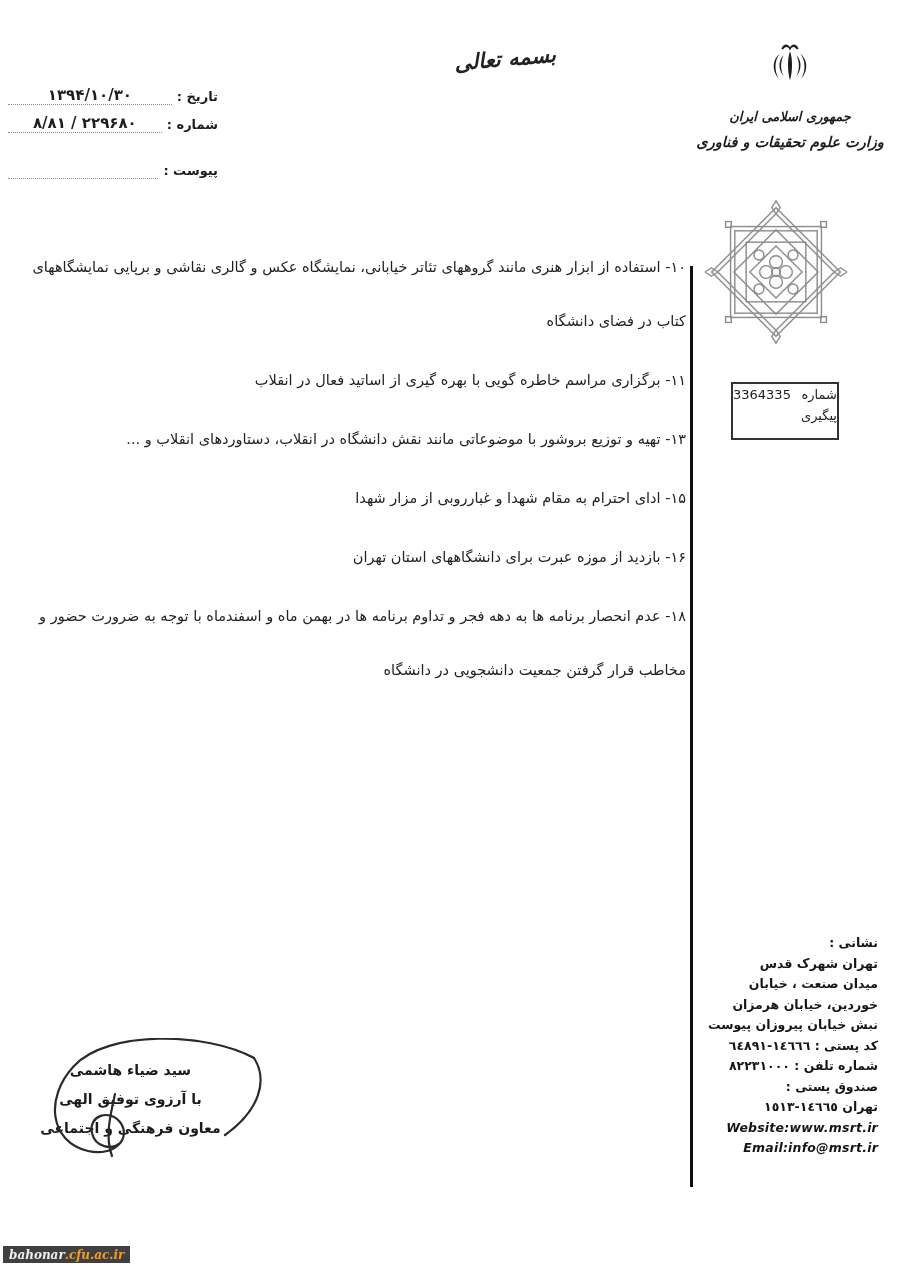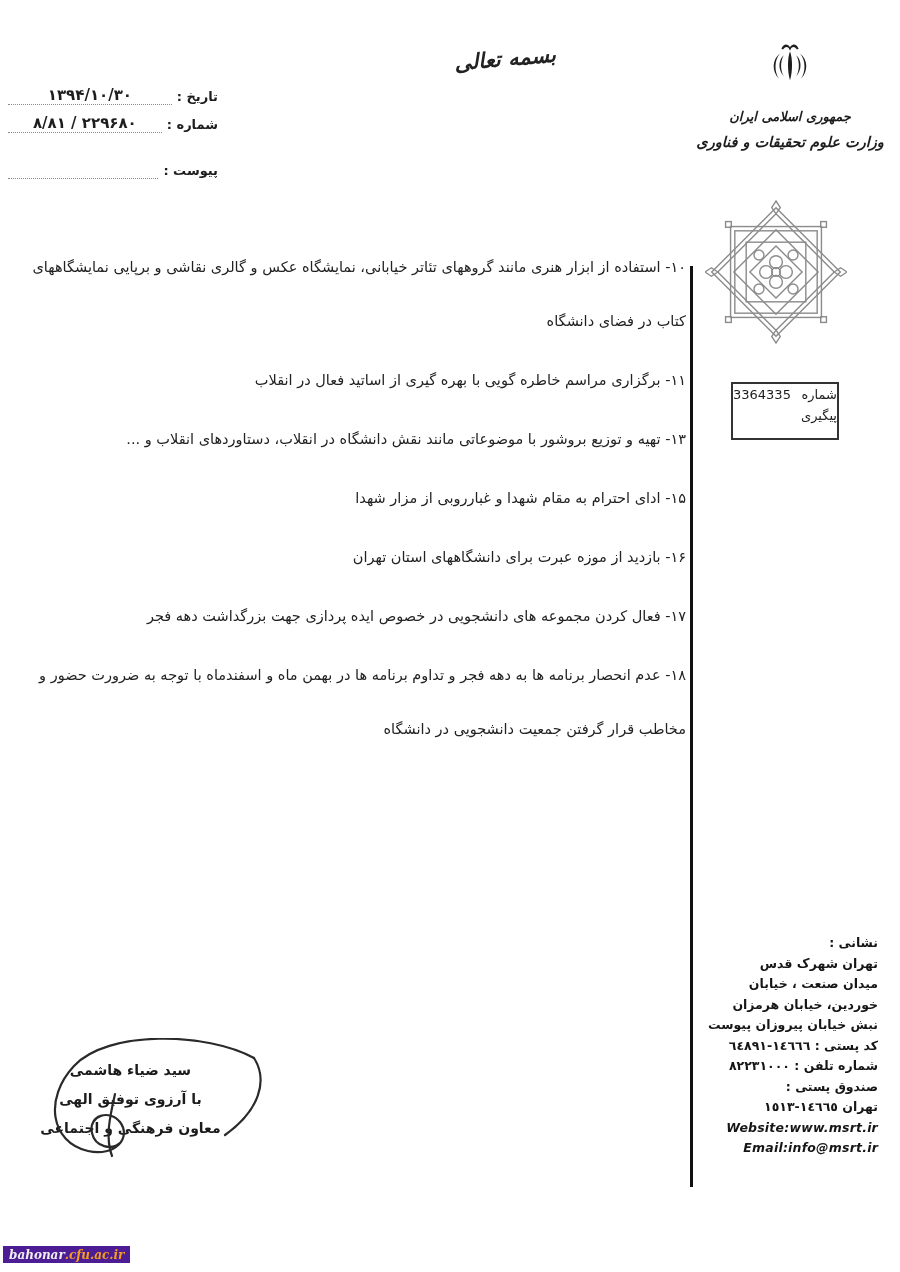--- a/index.html
+++ b/index.html
@@ -36,21 +36,21 @@
   
   .address{position:absolute;left:698px;top:933px;width:180px;direction:rtl;text-align:right;
            font-size:12.5px;font-weight:bold;line-height:20.5px;color:#161616;}
   .address .latin{font-style:italic;letter-spacing:.2px;}
   .num{unicode-bidi:isolate;margin-left:23px;}
   
   .signature{position:absolute;left:28px;top:1056px;width:205px;text-align:center;direction:rtl;
              font-size:14px;font-weight:bold;line-height:29px;color:#1b1b1b;}
   .scrawl{position:absolute;left:22px;top:1038px;width:250px;height:130px;pointer-events:none;}
   
-  .watermark{position:absolute;left:3px;top:1246px;height:17px;padding:0 6px;background:#4c1d95;
+  .watermark{position:absolute;left:3px;top:1246px;height:17px;padding:0 6px;background:#404040;
              display:flex;align-items:center;font-family:"DejaVu Serif",serif;font-weight:bold;
              font-style:italic;font-size:12px;}
   .wm-site{color:#efefef;}
   .wm-domain{color:#f59e1d;}
 </style>
 </head>
 <body>
 
 <div class="page">
 
@@ -133,23 +133,20 @@
     <div class="item">
       <div class="bline">۱۳- تهیه و توزیع بروشور با موضوعاتی مانند نقش دانشگاه در انقلاب، دستاوردهای انقلاب و ...</div>
     </div>
     <div class="item">
       <div class="bline">۱۵- ادای احترام به مقام شهدا و غبارروبی از مزار شهدا</div>
     </div>
     <div class="item">
       <div class="bline">۱۶- بازدید از موزه عبرت برای دانشگاههای استان تهران</div>
     </div>
     <div class="item">
-      <div class="bline">۱۷- فعال کردن مجموعه های دانشجویی در خصوص ایده پردازی جهت بزرگداشت دهه فجر</div>
-    </div>
-    <div class="item">
       <div class="bline">۱۸- عدم انحصار برنامه ها به دهه فجر و تداوم برنامه ها در بهمن ماه و اسفندماه با توجه به ضرورت حضور و</div>
       <div class="bline">مخاطب قرار گرفتن جمعیت دانشجویی در دانشگاه</div>
     </div>
   </div>
 
   <div class="address">
     <div>نشانی :</div>
     <div>تهران شهرک قدس</div>
     <div>میدان صنعت ، خیابان</div>
     <div>خوردین، خیابان هرمزان</div>

